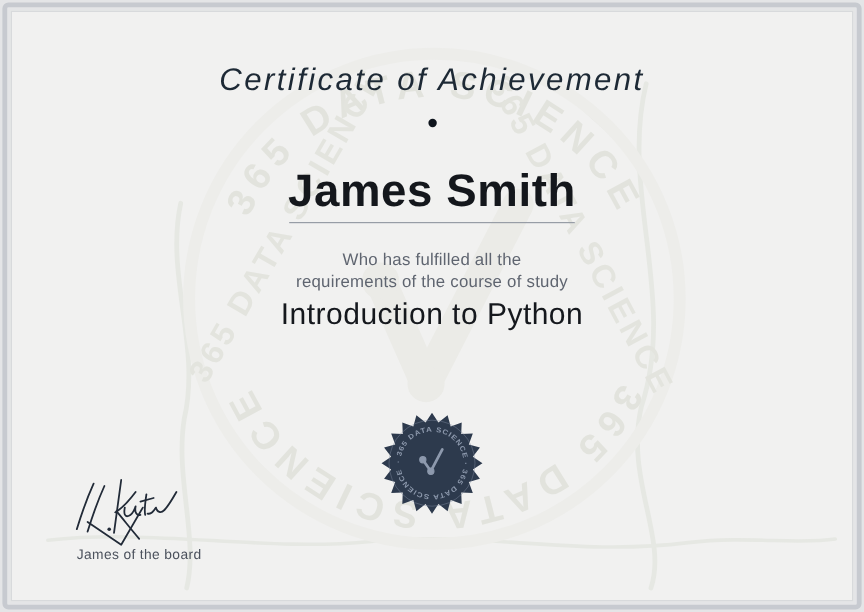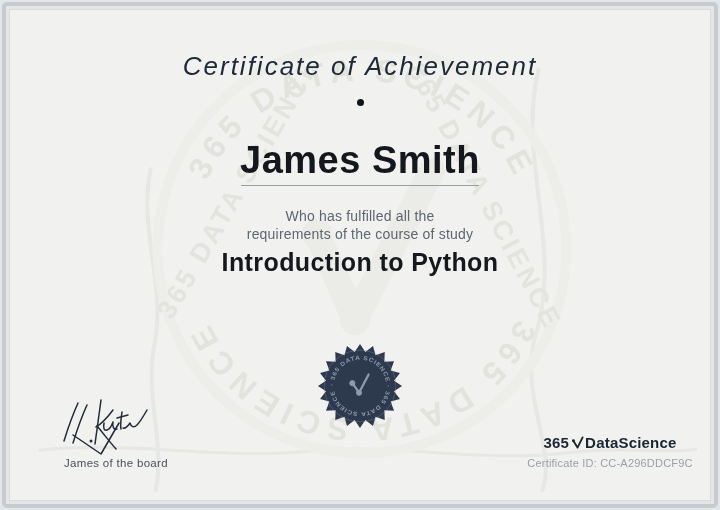--- a/index.html
+++ b/index.html
@@ -20,21 +20,21 @@
   .centered{position:absolute;left:0;right:0;text-align:center;}
   .title{top:41px;font-size:26px;font-weight:500;letter-spacing:2px;color:#1d2935;font-style:italic;}
   .dot{position:absolute;left:0;right:0;top:89px;width:7px;height:7px;margin:0 auto;
        border-radius:50%;background:#0e141c;}
   .awarded{top:113px;font-size:14px;letter-spacing:.4px;color:#6b7077;}
   .name{top:129px;font-size:38px;font-weight:700;letter-spacing:.5px;color:#14171c;}
   .rule{position:absolute;left:0;right:0;top:175px;width:238px;height:1px;margin:0 auto;
         background:#979da6;}
   .desc{font-size:14px;color:#5f6570;letter-spacing:.2px;}
   .desc.l1{top:198px;} .desc.l2{top:216px;}
-  .course{top:238px;font-size:25px;font-weight:700;letter-spacing:.4px;color:#15181d;}
+  .course{top:238px;font-size:25px;font-weight:400;letter-spacing:.4px;color:#15181d;}
   .seal{position:absolute;left:307px;top:333px;width:86px;height:86px;}
   .signature{position:absolute;left:49px;top:387px;width:120px;height:58px;}
   .chair{position:absolute;left:54px;top:447px;font-size:11.5px;letter-spacing:.3px;color:#4b515c;}
   .brand{position:absolute;left:515px;top:424px;width:170px;text-align:center;
          font-size:15px;font-weight:700;letter-spacing:.2px;color:#1c2531;white-space:nowrap;}
   .brand .check{display:inline-block;width:13px;height:15px;vertical-align:-2px;margin:0 1px 0 2px;}
   .certid{position:absolute;left:515px;top:447px;width:170px;text-align:center;
           font-size:11px;letter-spacing:.2px;color:#9aa0a8;}
   .wm text{font-family:"Liberation Sans", sans-serif;}
 </style>
@@ -113,22 +113,15 @@
       <path d="M45,26 C44,31 45,34 48,33 C51,32 53,28 54,25 C53,30 55,33 58,32"></path>
       <path d="M63,15 C62,22 61,28 62,32"></path>
       <path d="M58,21 L69,18"></path>
       <path d="M64,31 C67,32 69,29 71,26 C72,30 75,31 78,28 C81,25 84,20 88,13"></path>
     </g>
     <circle cx="32" cy="44" r="1.5" fill="#222b38"></circle>
   </svg>
 
   <div class="chair">James of the board</div>
 
-  <div class="brand">
-    <span>365</span><svg class="check" viewBox="0 0 14 16">
-      <path d="M3,7 L7,13.5 M7,13.5 L12.5,2.5" fill="none" stroke="#1c2531" stroke-width="2" stroke-linecap="round" stroke-linejoin="round"></path>
-      <circle cx="2.6" cy="6" r="1.6" fill="#1c2531"></circle>
-    </svg><span>DataScience</span>
-  </div>
 
-  <div class="certid">Certificate ID: CC-A296DDCF9C</div>
 
 </div>
 
 </body></html>

